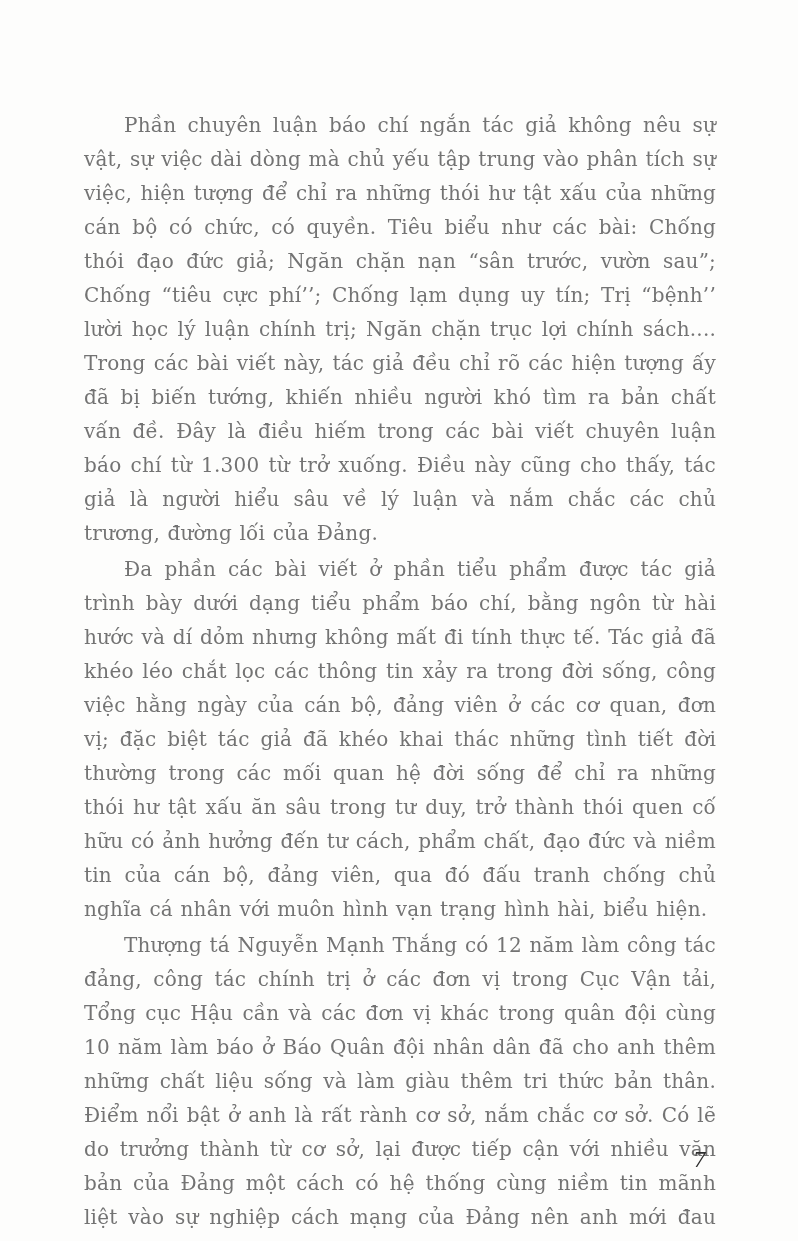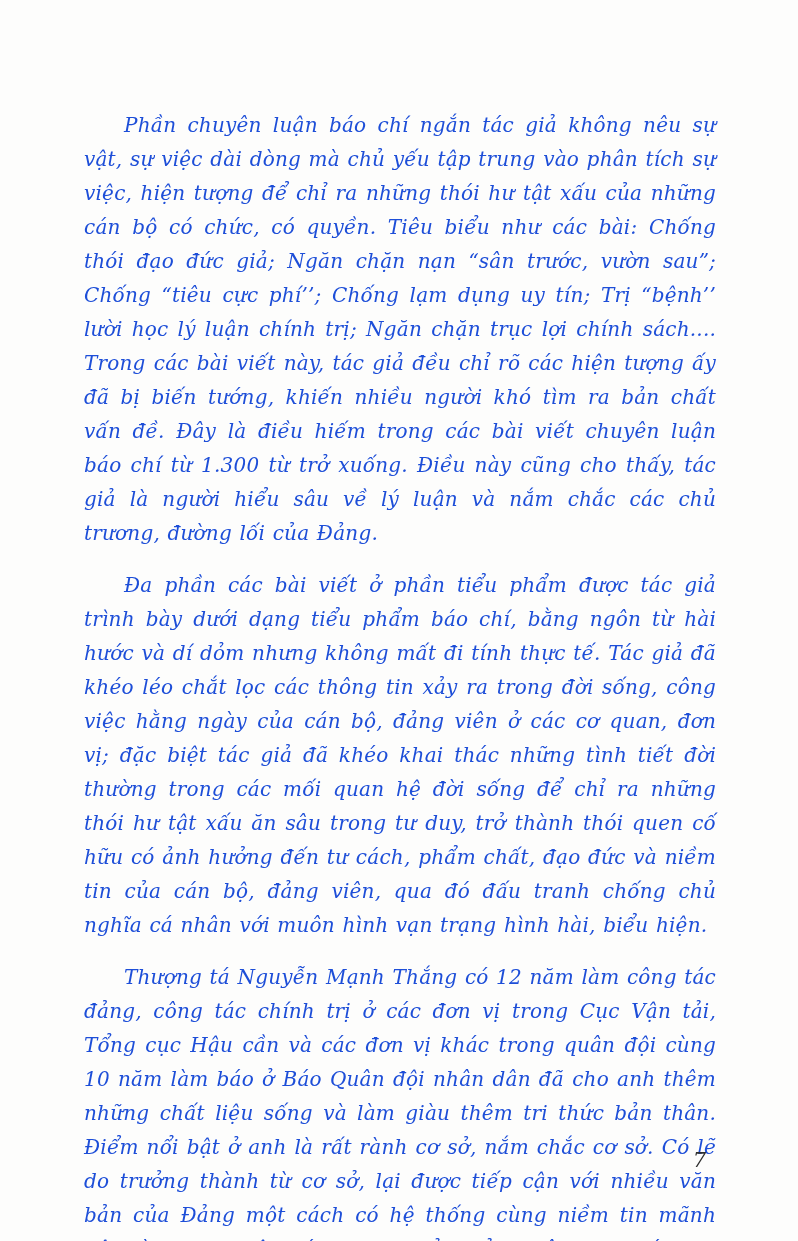--- a/index.html
+++ b/index.html
@@ -17,31 +17,30 @@
     background: #fdfdfc;
   }
   .text-block {
     position: absolute;
     top: 108px;
     left: 84px;
     width: 632px;
     color: #2e2e2e;
   }
   .para {
-    font-style: italic;
     font-size: 20px;
     line-height: 34px;
     text-align: justify;
     text-indent: 40px;
     letter-spacing: 0.2px;
     word-spacing: 1px;
-    color: #1d4ed8;
+    color: #737373;
   }
   .para + .para {
-    margin-top: 18px;
+    margin-top: 2px;
   }
   .page-number {
     position: absolute;
     right: 92px;
     top: 1148px;
     font-style: italic;
     font-size: 21px;
     color: #2f2f2f;
   }
 </style>

